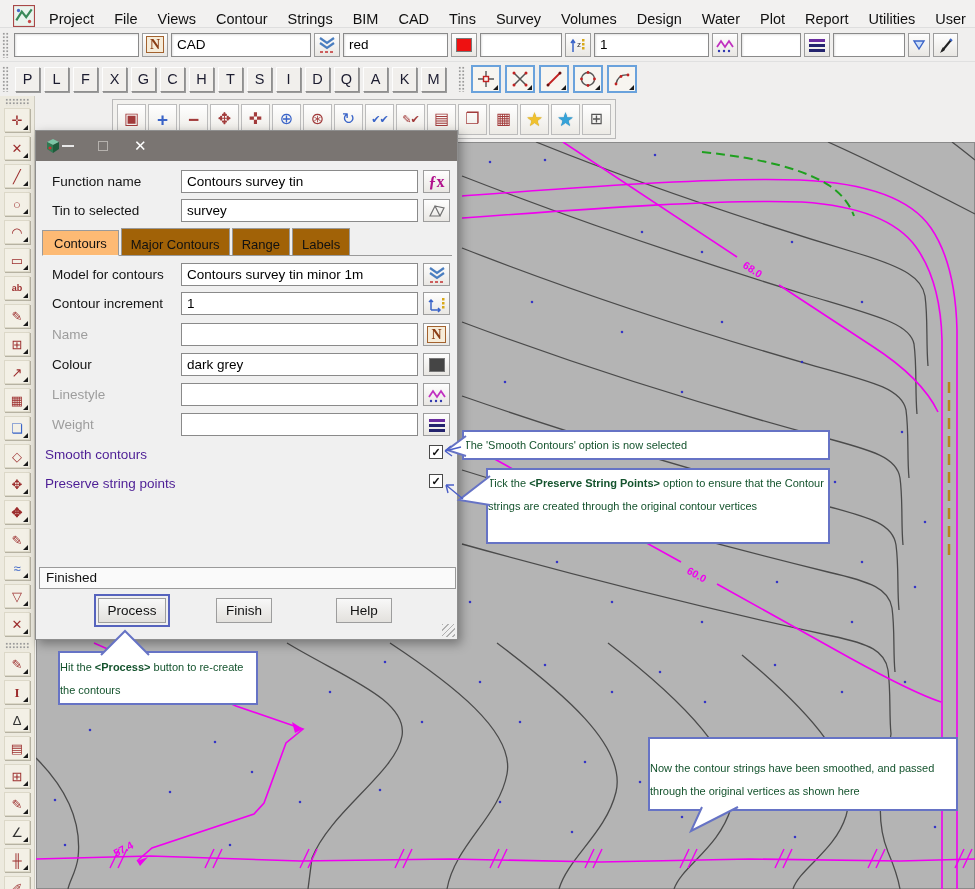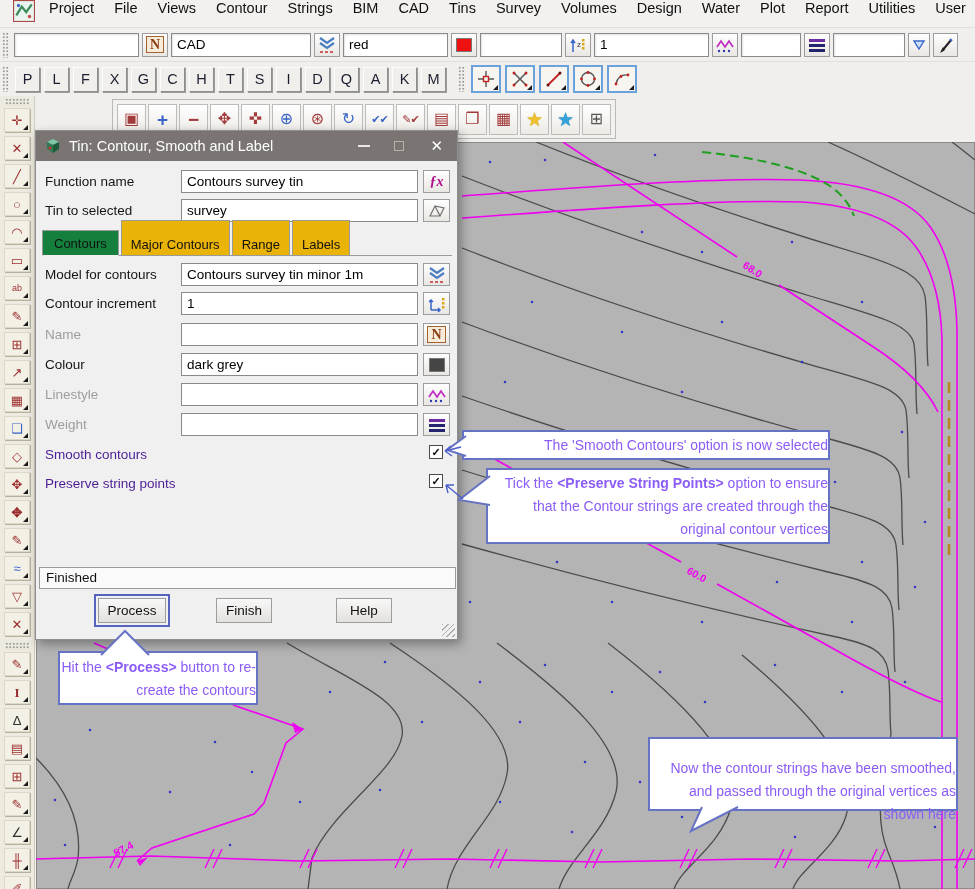--- a/index.html
+++ b/index.html
@@ -1,21 +1,21 @@
 <!DOCTYPE html>
 <html><head>
 <meta charset="utf-8">
 <style>
 *{margin:0;padding:0;box-sizing:border-box}
 html,body{width:975px;height:889px}
 body{position:relative;overflow:hidden;background:#f0efee;font-family:"Liberation Sans",sans-serif}
 #map{position:absolute;left:0;top:0;z-index:1}
 #overlay{position:absolute;left:0;top:0;z-index:40;pointer-events:none}
 
-.menubar{position:absolute;left:0;top:0;width:975px;height:28px;z-index:10;display:flex;align-items:flex-start;background:#f2f1f0;border-bottom:1px solid #dedede}
+.menubar{position:absolute;left:0;top:0;width:975px;height:28px;z-index:10;display:flex;align-items:flex-end;background:#f2f1f0;border-bottom:1px solid #dedede}
 .appico{width:22px;height:22px;margin:0 4px 0 13px;flex:none}
 .mi{padding:0 10px;font-size:14.5px;color:#101010;white-space:nowrap;cursor:default}
 
 .tb2{position:absolute;left:0;top:28px;width:975px;height:34px;z-index:10;display:flex;align-items:center;gap:3px;background:#f0efee;border-bottom:1px solid #e0e0e0;padding-left:2px}
 .vgrip{width:7px;height:26px;flex:none;background:radial-gradient(#9a9a9a 32%,transparent 34%) 0 0/3.5px 3.5px repeat;margin-right:2px}
 .tin{height:24px;border:1px solid #8a8a8a;background:#fff;font-size:13.5px;padding:2px 5px;box-shadow:inset 1px 1px 2px rgba(0,0,0,.12);font-family:"Liberation Sans",sans-serif}
 .ibtn{height:24px;width:26px;flex:none;border:1px solid #9d9d9d;background:linear-gradient(#fefefe,#e9e7e3);display:flex;align-items:center;justify-content:center;padding:0}
 .nglyph{font-family:"Liberation Serif",serif;font-weight:bold;font-size:14px;color:#8a3c14;background:#f6ecd9;border:1px solid #a3622e;padding:0 3px;line-height:15px}
 .swatch{width:16px;height:14px;border:1px solid #777}
 
@@ -26,46 +26,46 @@
 
 .vt{position:absolute;left:112px;top:99px;height:40px;z-index:10;background:#f2f1ee;border:1px solid #b9b9b9;display:flex;align-items:center;gap:2px;padding:0 4px}
 .vb{width:29px;height:31px;flex:none;border:1px solid #bcbcbc;background:linear-gradient(#ffffff,#eceae5);display:flex;align-items:center;justify-content:center;font-size:16px;line-height:1}
 .vi-red{color:#a23b3b}.vi-blue{color:#3a64c8}.vi-yellow{color:#f0c12e;text-shadow:0 0 1px #b58a00}.vi-cyan{color:#35a3d9;text-shadow:0 0 1px #1b6e9d}.vi-grey{color:#555}
 .sm{font-size:11px;letter-spacing:-1px}
 
 .sidebar{position:absolute;left:0;top:96px;width:35px;height:793px;z-index:10;background:#edeadf;border-right:1px solid #cfccc0;display:flex;flex-direction:column;align-items:center}
 .hgrip{width:24px;height:8px;flex:none;margin:2px 0;background:radial-gradient(#9a9a9a 32%,transparent 34%) 0 0/3.5px 3.5px repeat}
 .sb-btn{width:26px;height:24px;flex:none;margin-bottom:4px;background:#f3f0e6;border:1px solid #dcd8c8;box-shadow:1px 1px 0 #b6b2a2;position:relative;display:flex;align-items:center;justify-content:center}
 .sb-g{font-size:13px;color:#9c2d2d;line-height:1}
-.sb-sm{font-size:9px;font-weight:normal}
+.sb-sm{font-size:9px;font-weight:bold}
 .sb-dark{color:#333}.sb-blue{color:#3a64c8}
 
 .dlg{position:absolute;left:35px;top:130px;width:423px;height:510px;z-index:20;background:#f0f0f0;border:1px solid #8e8e8e;box-shadow:3px 4px 10px rgba(0,0,0,.35)}
 .dlg-tb{height:30px;background:#7a7572;display:flex;align-items:center;color:#fff;padding:0 8px}
 .dlg-title{font-size:14.5px;flex:1;margin-left:7px;white-space:nowrap}
 .wmin{width:12px;height:2px;background:#e8e8e8;margin:0 24px 0 0}
 .wmax{width:10px;height:10px;border:1px solid #b5b1ad;margin:0 26px 0 0}
 .wclose{font-size:15px;color:#fff;margin-right:6px}
 .dlg-body{position:relative;height:478px}
 .drow{position:absolute;left:0;width:423px;height:24px}
-.dl{position:absolute;left:9px;top:4px;font-size:13.5px;color:#151515}
+.dl{position:absolute;left:16px;top:4px;font-size:13.5px;color:#151515}
 .dis{color:#9d9d9d}
 .din{position:absolute;left:145px;top:0;width:237px;height:23px;border:1px solid #8a8a8a;background:#fff;font-size:13.5px;padding:4px 5px;font-family:"Liberation Sans",sans-serif}
 .dbtn{position:absolute;left:387px;top:0;width:27px;height:23px;border:1px solid #9d9d9d;background:linear-gradient(#fefefe,#e9e7e3);display:flex;align-items:center;justify-content:center;padding:0}
 .tabs{position:absolute;left:6px;top:69px;width:410px;height:26px;display:flex;align-items:flex-end;border-bottom:1px solid #9a9a9a}
-.tab{font-size:13px;color:#111;border:1px solid #9a9a9a;border-bottom:none;background:#eab308;padding:16px 9px 3px;margin-right:2px;white-space:nowrap}
-.tab.active{background:#15803d;padding:5px 11px 4px;margin-bottom:-1px;border-bottom:1px solid #f3f2f0}
+.tab{font-size:13px;color:#111;border:1px solid #9a9a9a;border-bottom:none;background:#a16207;padding:8px 9px 3px;margin-right:2px;white-space:nowrap}
+.tab.active{background:#fdba74;padding:5px 11px 4px;margin-bottom:-1px;border-bottom:1px solid #f3f2f0}
 .cb{position:absolute;left:393px;width:14px;height:14px;border:1px solid #4a4a4a;background:#fff;font-size:11px;font-weight:bold;color:#101010;display:flex;align-items:center;justify-content:center;line-height:1}
 .cbl{position:absolute;left:9px;font-size:13.5px;color:#4c1d95}
 .status{position:absolute;left:3px;top:406px;width:417px;height:22px;border:1px solid #9a9a9a;background:#fafafa;font-size:13.5px;padding:2px 6px;color:#111}
 .pbtn{position:absolute;top:437px;height:25px;border:1px solid #9d9d9d;background:linear-gradient(#f8f8f8,#e3e1dd);font-size:13.5px;color:#111;display:flex;align-items:center;justify-content:center;font-family:"Liberation Sans",sans-serif}
 .hl{outline:2px solid #5663bd;outline-offset:2px}
 .gripc{position:absolute;right:2px;bottom:2px;width:13px;height:13px;background:repeating-linear-gradient(135deg,#b0b0b0 0 1px,transparent 1px 4px)}
 
-.co{position:absolute;z-index:30;background:#fff;border:2px solid #6673c5;text-align:right;font-size:14px;color:#8b5cf6;line-height:23px}
+.co{position:absolute;z-index:30;background:#fff;border:2px solid #6673c5;text-align:left;font-size:11px;color:#14532d;line-height:23px}
 .co b{font-weight:bold}
 </style>
 </head>
 <body>
 
 <svg id="map" width="975" height="889">
   <defs>
       <clipPath id="mapclip">
         <rect x="36" y="142" width="939" height="747"></rect>
       </clipPath>
@@ -405,31 +405,30 @@
 </div>
 
 <div class="dlg">
   <div class="dlg-tb">
     <svg width="18" height="18" viewBox="0 0 18 18">
         <polygon points="9,2 15,5 9,8 3,5" fill="#7dc6a6"></polygon>
         <polygon points="3,5 9,8 9,16 3,12" fill="#2f7a52"></polygon>
         <polygon points="15,5 9,8 9,16 15,12" fill="#1f5c3c"></polygon>
         <circle cx="6" cy="11" r="1.6" fill="#c83232"></circle>
       </svg>
-    <span class="dlg-title">Tin: Contour, Smooth and Label</span>
     <span class="wmin"></span>
     <span class="wmax"></span>
     <span class="wclose">✕</span>
   </div>
   <div class="dlg-body">
     <div class="drow" style="top:9px">
       <span class="dl">Function name</span>
       <input class="din" value="Contours survey tin" style="">
       <button class="dbtn">
-          <span style="font-family:'Liberation Serif',serif;font-style:italic;font-weight:bold;font-size:14px;color:#b0108c">ƒx</span>
+          <span style="font-family:'Liberation Serif',serif;font-weight:bold;font-size:16px;color:#b0108c">ƒx</span>
         </button>
     </div>
     <div class="drow" style="top:38px">
       <span class="dl">Tin to selected</span>
       <input class="din" value="survey" style="">
       <button class="dbtn">
           <svg width="18" height="16" viewBox="0 0 18 16">
             <path d="M2,13 L7,3 L12,13 Z M12,13 L16,5 L7,3" fill="none" stroke="#707070" stroke-width="1.2"></path>
           </svg>
         </button>

